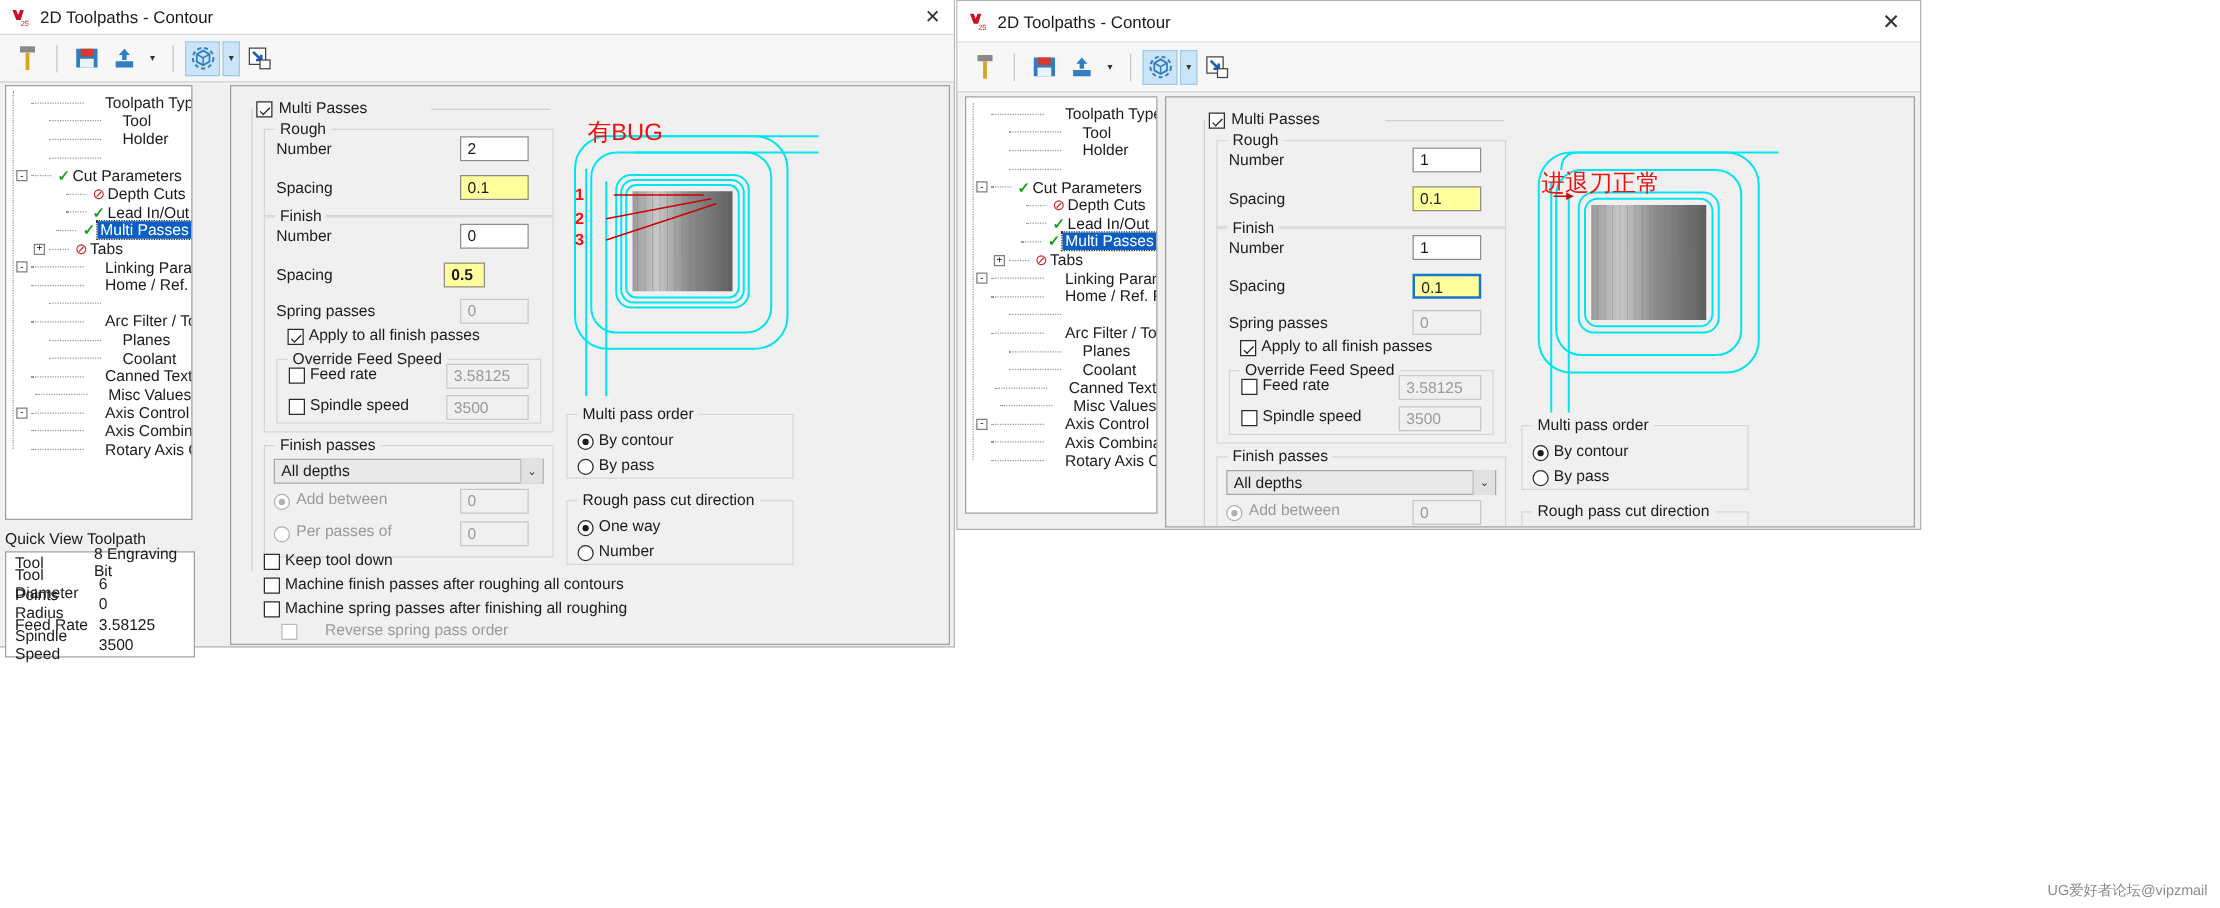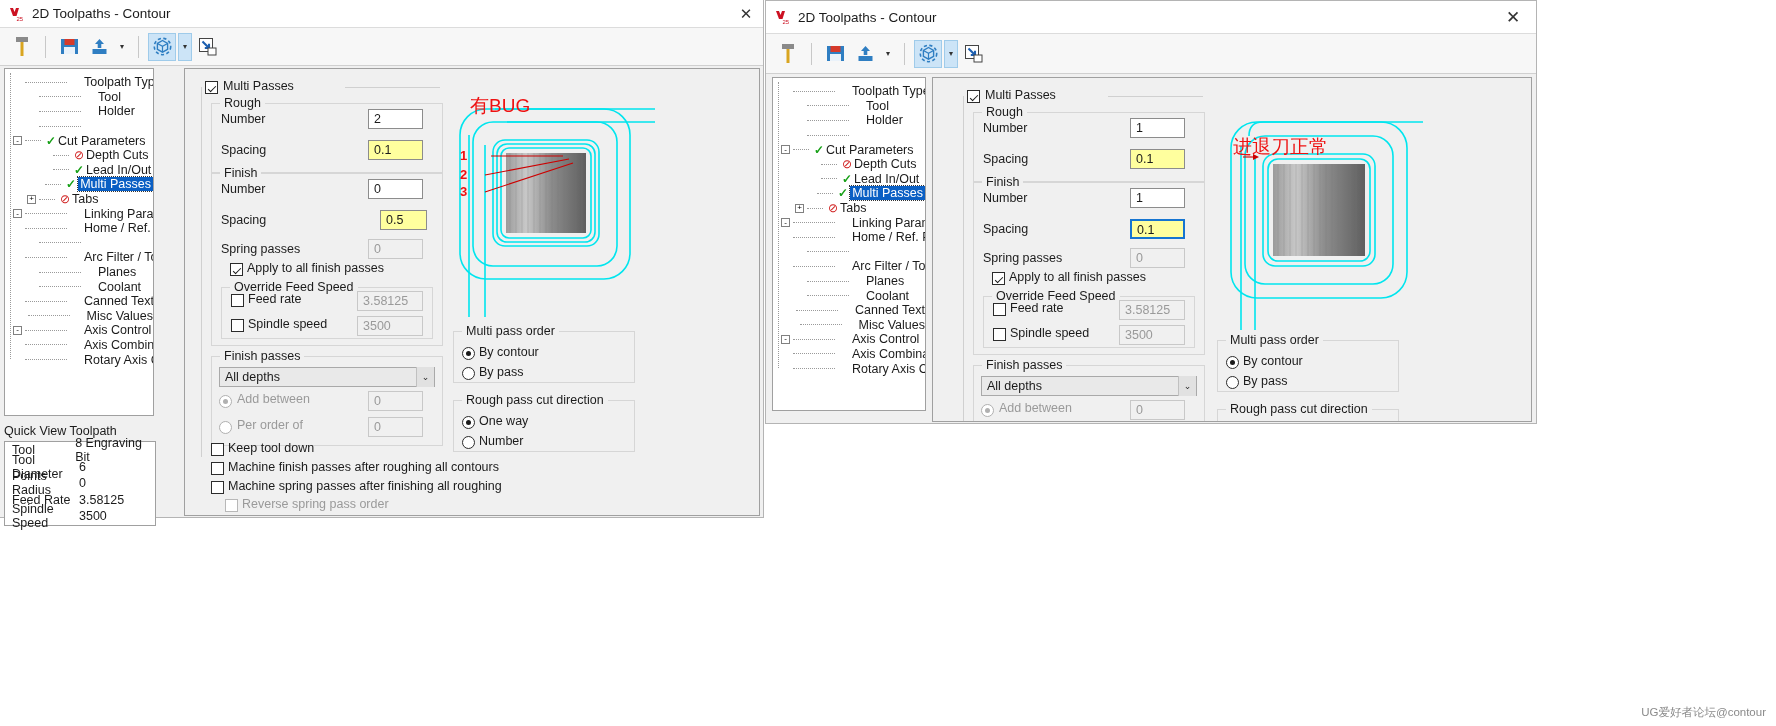--- a/index.html
+++ b/index.html
@@ -351,21 +351,21 @@
       <div class="fld" style="left:183px; top:40px; width:55px;">2</div>
       <div class="lbl" style="left:36px; top:74px;">Spacing</div>
       <div class="fld yellow" style="left:183px; top:71px; width:55px;">0.1</div>
 
       <div class="gbox" style="left:26px; top:104px; width:232px; height:173px;">
         <span class="glegend">Finish</span>
       </div>
       <div class="lbl" style="left:36px; top:113px;">Number</div>
       <div class="fld" style="left:183px; top:110px; width:55px;">0</div>
       <div class="lbl" style="left:36px; top:144px;">Spacing</div>
-      <div class="fld yellow" style="left:195px; top:141px; width:47px;">0.5</div>
+      <div class="fld yellow" style="left:170px; top:141px; width:33px;font-weight:bold;">0.5</div>
       <div class="lbl" style="left:36px; top:173px;">Spring passes</div>
       <div class="fld disabled" style="left:183px; top:170px; width:55px;">0</div>
       <div class="cb checked" style="left:45px; top:194px;"></div>
       <div class="lbl" style="left:62px; top:192px;">Apply to all finish passes</div>
 
       <div class="gbox" style="left:36px; top:218px; width:212px; height:52px;">
         <span class="glegend">Override Feed Speed</span>
       </div>
       <div class="cb" style="left:46px; top:225px;"></div>
       <div class="lbl" style="left:63px; top:223px;">Feed rate</div>
@@ -378,31 +378,31 @@
         <span class="glegend">Finish passes</span>
       </div>
       <div class="combo" style="left:34px; top:298px; width:216px;">
         <span>All depths</span>
         <span class="arrow">⌄</span>
       </div>
       <div class="rb dim sel" style="left:34px; top:326px;"></div>
       <div class="lbl dim" style="left:52px; top:323px;">Add between</div>
       <div class="fld disabled" style="left:183px; top:322px; width:55px;">0</div>
       <div class="rb dim" style="left:34px; top:352px;"></div>
-      <div class="lbl dim" style="left:52px; top:349px;">Per order of</div>
+      <div class="lbl dim" style="left:52px; top:349px;">Per passes of</div>
       <div class="fld disabled" style="left:183px; top:348px; width:55px;">0</div>
 
       <div class="cb" style="left:26px; top:374px;"></div>
       <div class="lbl" style="left:43px; top:372px;">Keep tool down</div>
       <div class="cb" style="left:26px; top:393px;"></div>
       <div class="lbl" style="left:43px; top:391px;">Machine finish passes after roughing all contours</div>
       <div class="cb" style="left:26px; top:412px;"></div>
       <div class="lbl" style="left:43px; top:410px;">Machine spring passes after finishing all roughing</div>
       <div class="cb dim" style="left:40px; top:430px;"></div>
-      <div class="lbl dim" style="left:57px; top:428px;">Reverse spring pass order</div>
+      <div class="lbl dim" style="left:75px; top:428px;">Reverse spring pass order</div>
 
       <div class="gbox" style="left:268px; top:262px; width:182px; height:52px;">
         <span class="glegend">Multi pass order</span>
       </div>
       <div class="rb sel" style="left:277px; top:278px;"></div>
       <div class="lbl" style="left:294px; top:276px;">By contour</div>
       <div class="rb" style="left:277px; top:298px;"></div>
       <div class="lbl" style="left:294px; top:296px;">By pass</div>
 
       <div class="gbox" style="left:268px; top:331px; width:182px; height:52px;">
@@ -754,14 +754,14 @@
           <line x1="32" y1="58" x2="32" y2="232" stroke="#00e5ee" stroke-width="1.6"></line>
           <path d="M26 36 Q26 22 40 22 L200 22" fill="none" stroke="#00e5ee" stroke-width="1.6"></path>
           <line x1="20" y1="57" x2="32" y2="57" stroke="#cc0000" stroke-width="1.1"></line>
           <path d="M30 54 L36 57 L30 60" fill="#cc0000"></path>
         </svg>
       </div>
       <div class="ann" style="left:300px; top:56px;">进退刀正常</div>
     </div>
   </div>
 
-  <div class="watermark">UG爱好者论坛@contour</div>
+  <div class="watermark">UG爱好者论坛@vipzmail</div>
 </div>
 
 </body></html>

